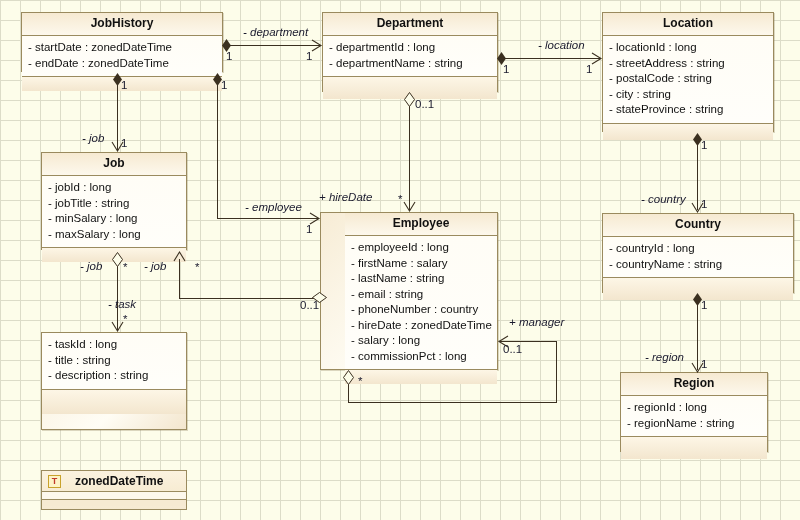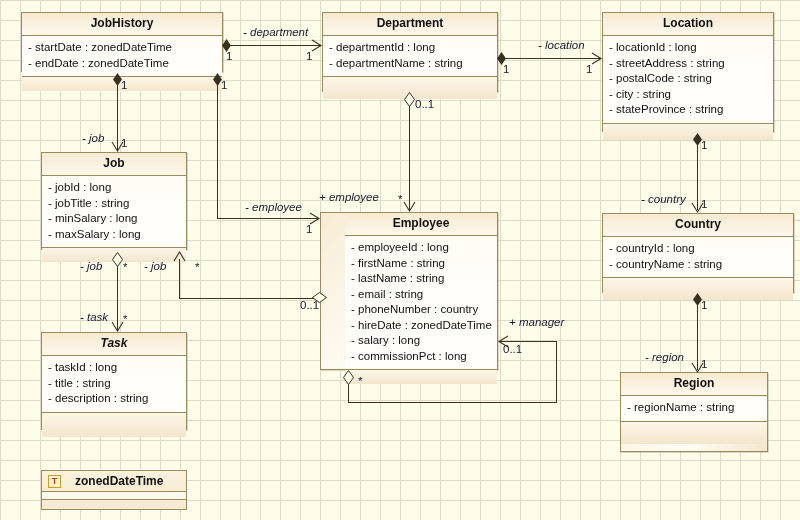--- a/index.html
+++ b/index.html
@@ -139,21 +139,21 @@
       <div>- minSalary : long</div>
       <div>- maxSalary : long</div>
     </div>
     <div class="ops"></div>
   </div>
 
   <div class="uml-class" style="left:320px;top:212px;width:178px;height:158px;padding-left:24px;">
     <div class="title">Employee</div>
     <div class="attrs">
       <div>- employeeId : long</div>
-      <div>- firstName : string</div>
+      <div>- firstName : salary</div>
       <div>- lastName : string</div>
       <div>- email : string</div>
       <div>- phoneNumber : country</div>
       <div>- hireDate : zonedDateTime</div>
       <div>- salary : long</div>
       <div>- commissionPct : long</div>
     </div>
     <div class="ops"></div>
   </div>
 
@@ -162,27 +162,27 @@
     <div class="attrs">
       <div>- countryId : long</div>
       <div>- countryName : string</div>
     </div>
     <div class="ops" style="min-height:22px;"></div>
   </div>
 
   <div class="uml-class" style="left:620px;top:372px;width:148px;height:80px;">
     <div class="title">Region</div>
     <div class="attrs">
+      <div>- regionId : long</div>
       <div>- regionName : string</div>
     </div>
     <div class="ops" style="min-height:22px;"></div>
   </div>
 
   <div class="uml-class abstract" style="left:41px;top:332px;width:146px;height:98px;">
-    <div class="title">Task</div>
     <div class="attrs">
       <div>- taskId : long</div>
       <div>- title : string</div>
       <div>- description : string</div>
     </div>
     <div class="ops" style="min-height:24px;"></div>
   </div>
 
   <div class="uml-datatype" style="left:41px;top:470px;width:146px;height:40px;">
     <div class="dtitle">
@@ -242,21 +242,21 @@
   <div class="diamond-open" style="left:404px;top:92px;">
     <svg width="11" height="15" viewBox="0 0 11 15">
         <polygon points="5.5,0.5 10.5,7.5 5.5,14.5 0.5,7.5" fill="#fdfdea" stroke="#3b3020" stroke-width="1"></polygon>
       </svg>
   </div>
   <div class="arrow" style="left:404px;top:201px;">
     <svg width="11" height="11" viewBox="0 0 11 11">
         <polyline points="0,1 5.5,10 11,1" fill="none" stroke="#3b3020" stroke-width="1.1"></polyline>
       </svg>
   </div>
-  <div class="lbl" style="left:319px;top:191px;">+ employee</div>
+  <div class="lbl" style="left:319px;top:191px;">+ hireDate</div>
   <div class="mult" style="left:415px;top:98px;">0..1</div>
   <div class="mult" style="left:398px;top:193px;">*</div>
 
   <div class="edge v" style="left:697px;top:138px;height:72px;"></div>
   <div class="diamond" style="left:693px;top:133px;"></div>
   <div class="arrow" style="left:692px;top:202px;">
     <svg width="11" height="11" viewBox="0 0 11 11">
         <polyline points="0,1 5.5,10 11,1" fill="none" stroke="#3b3020" stroke-width="1.1"></polyline>
       </svg>
   </div>
@@ -281,21 +281,21 @@
         <polygon points="5.5,0.5 10.5,7.5 5.5,14.5 0.5,7.5" fill="#fdfdea" stroke="#3b3020" stroke-width="1"></polygon>
       </svg>
   </div>
   <div class="arrow" style="left:112px;top:321px;">
     <svg width="11" height="11" viewBox="0 0 11 11">
         <polyline points="0,1 5.5,10 11,1" fill="none" stroke="#3b3020" stroke-width="1.1"></polyline>
       </svg>
   </div>
   <div class="lbl" style="left:80px;top:260px;">- job</div>
   <div class="mult" style="left:123px;top:261px;">*</div>
-  <div class="lbl" style="left:80px;top:311px;">- task</div>
+  <div class="lbl" style="left:80px;top:298px;padding-left:28px;">- task</div>
   <div class="mult" style="left:123px;top:313px;">*</div>
 
   <div class="edge h" style="left:179px;top:298px;width:140px;"></div>
   <div class="edge v" style="left:179px;top:259px;height:40px;"></div>
   <div class="diamond-open" style="left:312px;top:292px;">
     <svg width="15" height="11" viewBox="0 0 15 11">
         <polygon points="0.5,5.5 7.5,0.5 14.5,5.5 7.5,10.5" fill="#fdfdea" stroke="#3b3020" stroke-width="1"></polygon>
       </svg>
   </div>
   <div class="arrow" style="left:174px;top:251px;">

